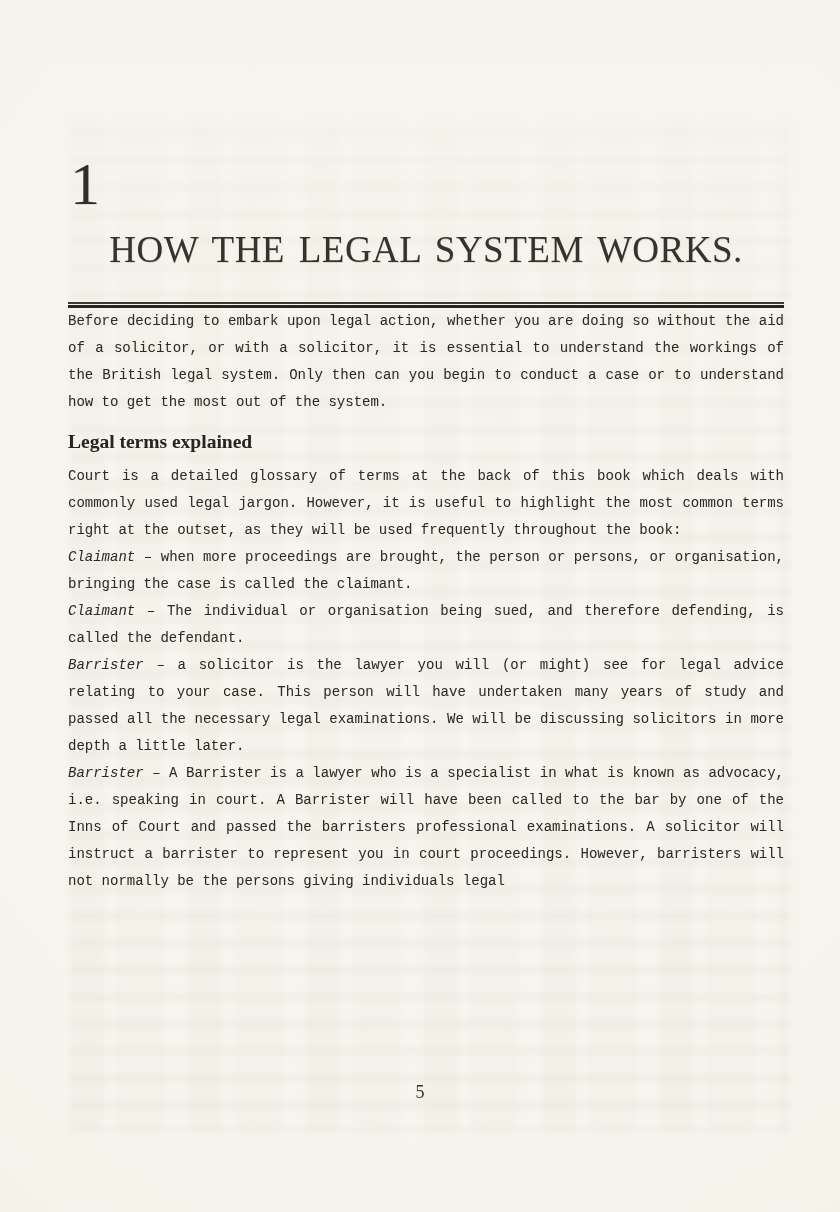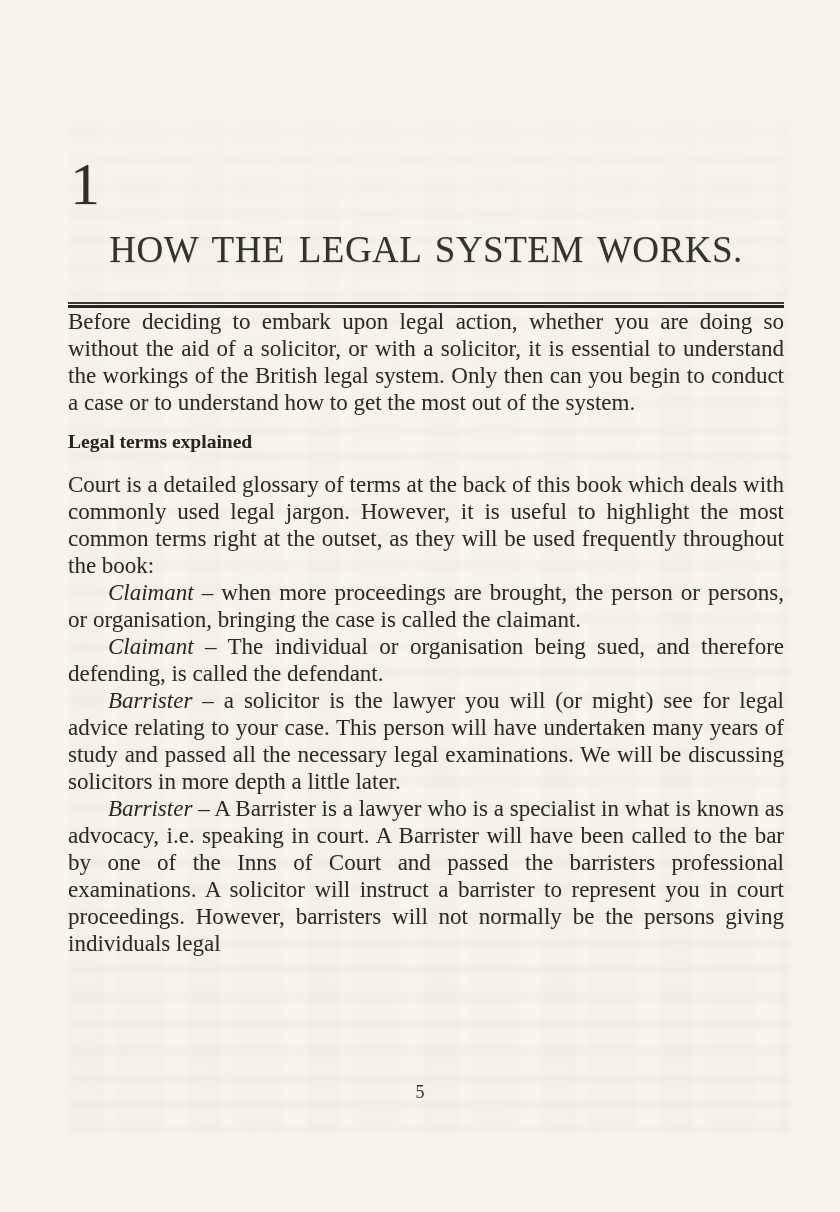--- a/index.html
+++ b/index.html
@@ -73,40 +73,41 @@
     margin-top: 34px;
     height: 6px;
     border-top: 2px solid #3c3b31;
     border-bottom: 3px solid #26251f;
     box-sizing: border-box;
     background: transparent;
   }
 
   p.body-text {
     margin: 0;
-    font-size: 23px;
+    font-size: 14px;
     line-height: 27px;
     text-align: justify;
     color: #2b2a24;
     text-shadow: 0.4px 0.4px 0 rgba(96,128,96,0.14);
+    font-family: Liberation Mono, monospace;
   }
 
   .intro { margin-top: 32px; }
 
   .section-heading {
-    margin: 12px 0 16px 0;
+    margin: 12px 0 8px 0;
     font-size: 19.5px;
     line-height: 27px;
     font-weight: bold;
     color: #262520;
     text-shadow: 0.4px 0.4px 0 rgba(96,128,96,0.14);
   }
 
   .term-para { margin-top: 28px; }
-  .term-para .term-name { font-style: italic; margin-left: 40px; }
+  .term-para .term-name { font-style: italic; }
 
   .page-number {
     position: absolute;
     top: 1082px;
     left: 0;
     width: 840px;
     text-align: center;
     font-size: 18px;
     color: #33322b;
   }

